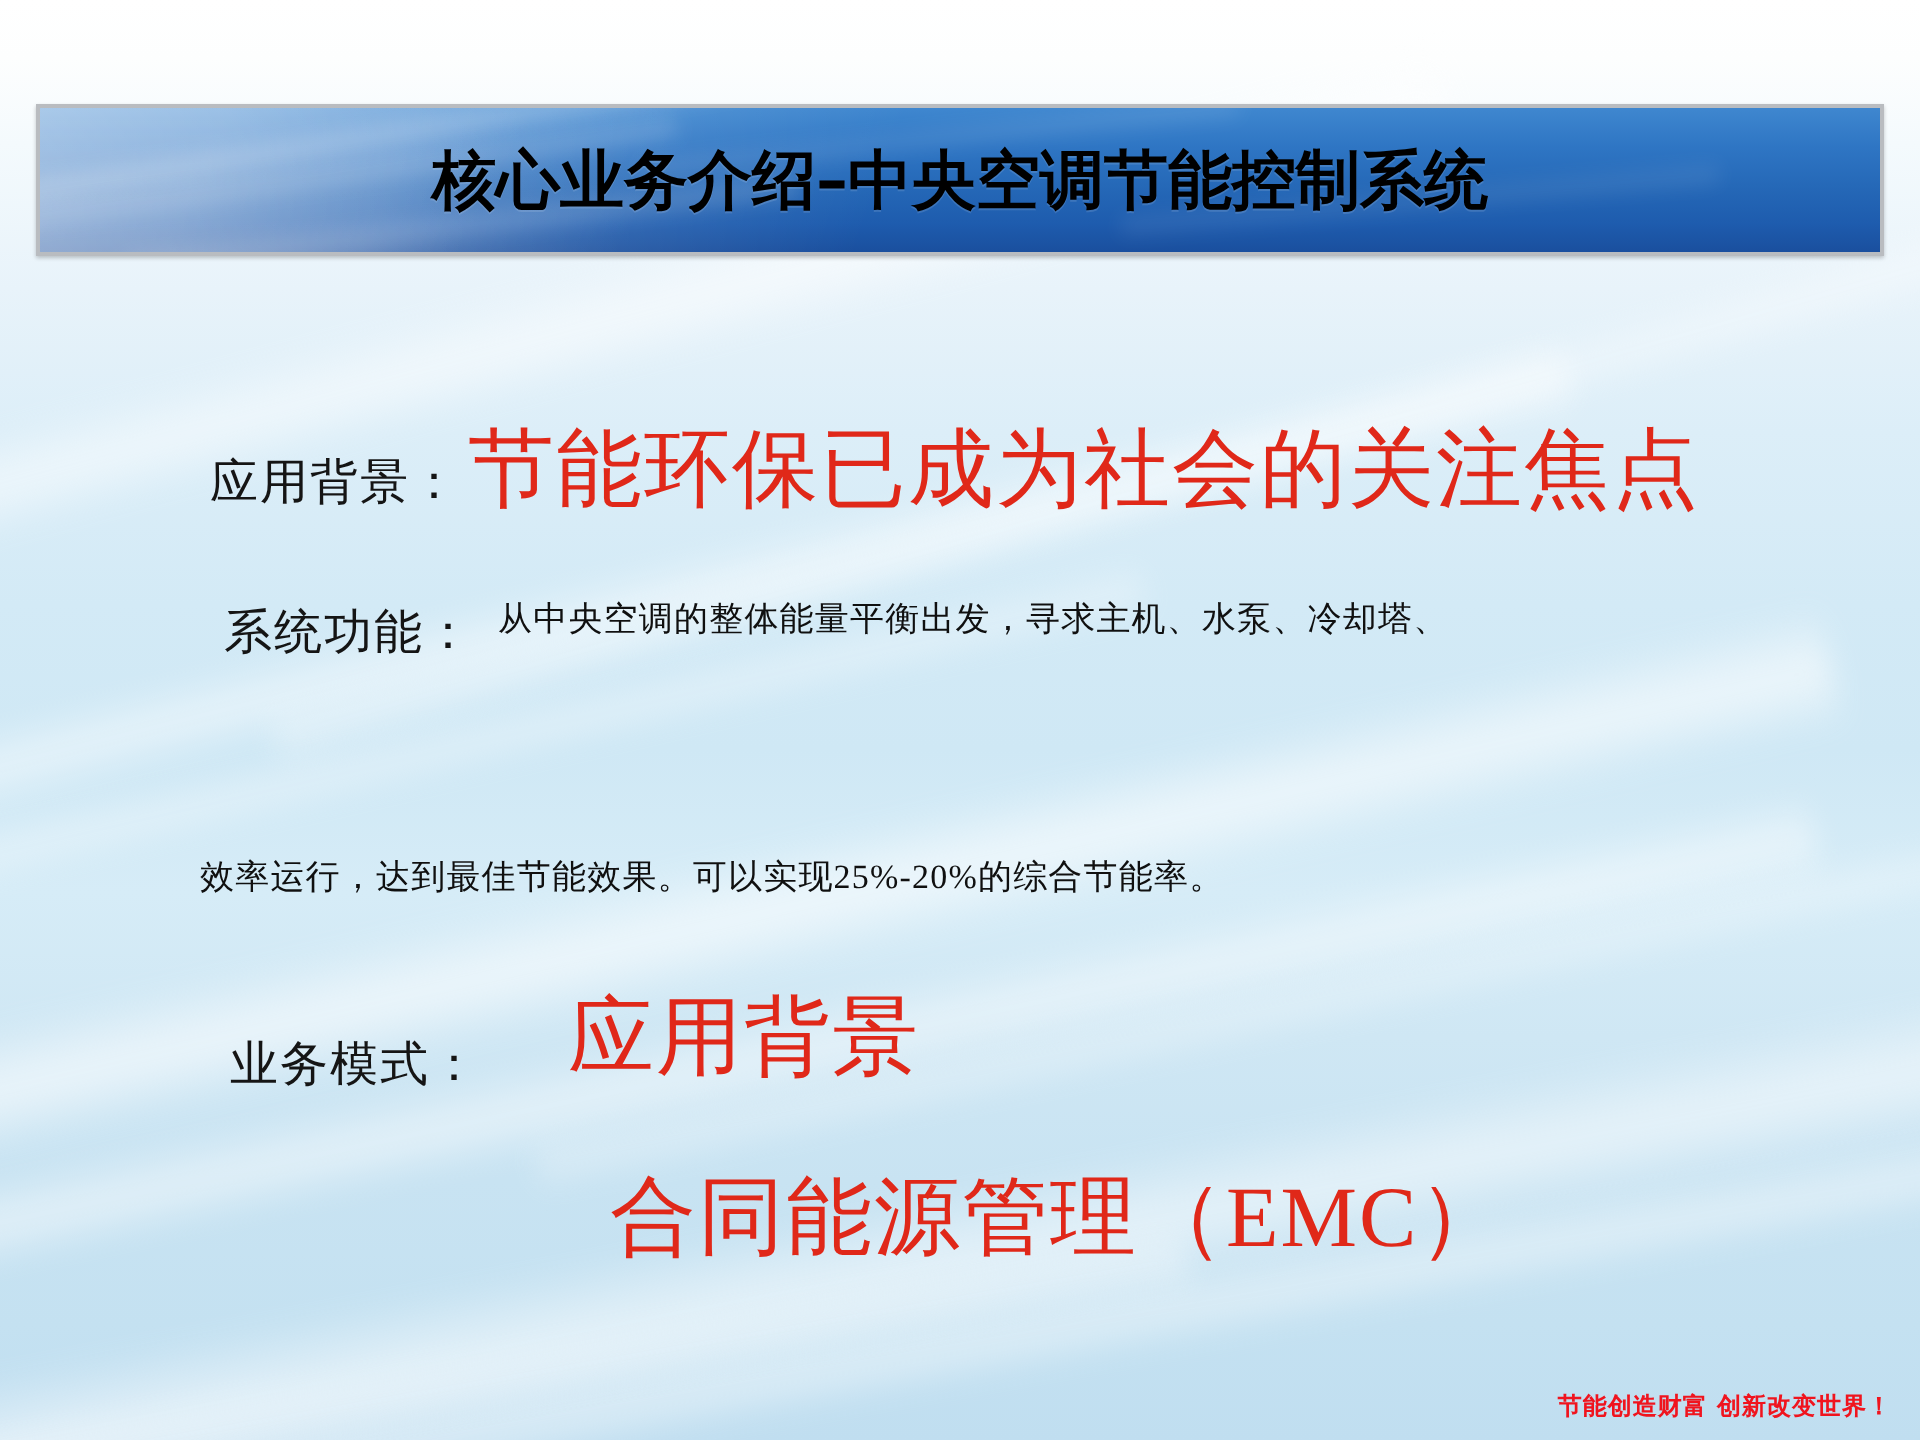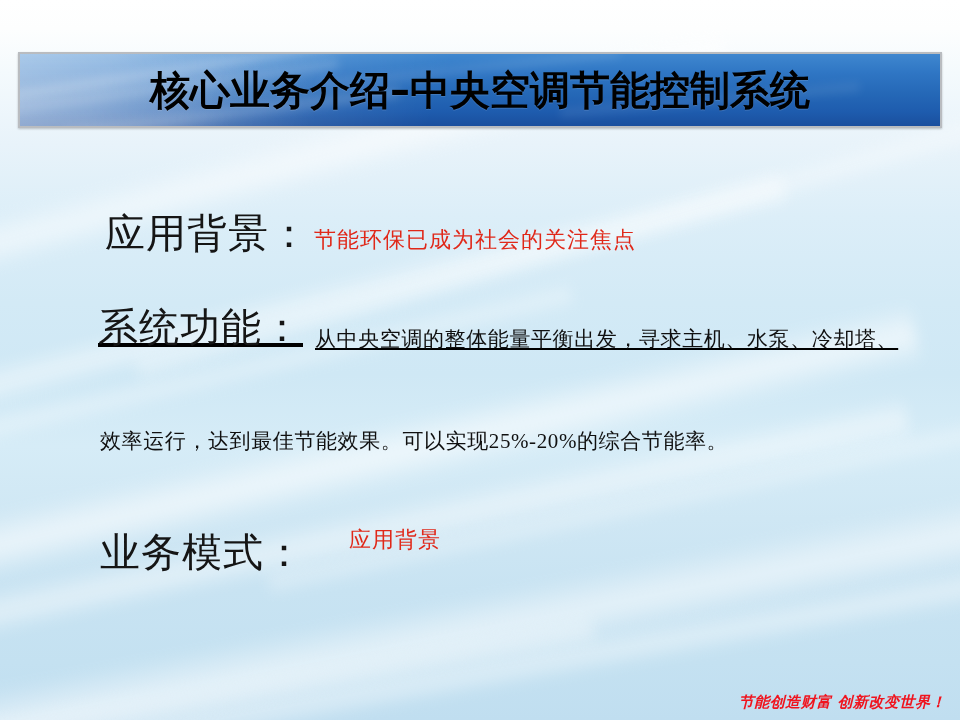--- a/index.html
+++ b/index.html
@@ -93,77 +93,76 @@
   .bc2 { left: -60px;  top: 30px; width: 380px; height: 12px; transform: rotate(-8deg);  opacity:.45; }
   .bc3 { left:  40px;  top: 52px; width: 340px; height: 14px; transform: rotate(-7deg);  opacity:.4; }
   .bc4 { left: 300px;  top: 10px; width: 300px; height: 10px; transform: rotate(-6deg);  opacity:.3; }
   .bc5 { left: 540px;  top: 40px; width: 300px; height: 12px; transform: rotate(-5deg);  opacity:.22; }
 
   .title-text {
     position: relative;
     z-index: 2;
     font-family: "DejaVu Sans", "Liberation Sans", sans-serif;
     font-weight: bold;
-    font-size: 40px;
+    font-size: 32px;
     line-height: 1;
     color: #000000;
     letter-spacing: 0px;
     white-space: nowrap;
     text-shadow: 0 1px 0 rgba(255,255,255,0.12);
   }
 
   
   .content { position: absolute; inset: 0; z-index: 3; }
 
   .row { position: absolute; white-space: nowrap; }
 
   .label-big {
     font-family: "Liberation Serif", "DejaVu Serif", serif;
-    font-size: 40px;
+    font-size: 24px;
     color: #151515;
     letter-spacing: 1px;
   }
   .value-red-big {
     font-family: "Liberation Serif", "DejaVu Serif", serif;
-    font-size: 22px;
+    font-size: 43px;
     color: #e02819;
     letter-spacing: 1px;
   }
   .body-small {
     font-family: "Liberation Serif", "DejaVu Serif", serif;
-    font-size: 21px;
+    font-size: 17px;
     color: #101010;
     letter-spacing: 0.6px;
   }
 
   
   #row-background   { left: 105px; top: 206px; display: flex; align-items: baseline; }
   #row-background .value-red-big { margin-left: 4px; }
 
-  #row-function     { left: 98px; top: 300px; display: flex; align-items: flex-end; text-decoration: underline; }
+  #row-function     { left: 112px; top: 300px; display: flex; align-items: flex-start; }
   #row-function .body-small { margin-left: 12px; position: relative; top: -2px; }
 
   #fn-line2 { left: 100px; top: 367px; }
   #fn-line3 { left: 100px; top: 427px; }
 
-  #row-model        { left: 100px; top: 490px; display: flex; align-items: flex-start; margin-top: 35px; }
+  #row-model        { left: 115px; top: 490px; display: flex; align-items: flex-end; }
   #row-model .value-red-big { margin-left: 44px; }
 
   #row-model-emc    { left: 305px; top: 580px; }
 
   
   .footer-slogan {
     position: absolute;
     right: 14px;
     bottom: 8px;
     z-index: 4;
     font-family: "DejaVu Sans", "Liberation Sans", sans-serif;
     font-weight: bold;
-    font-style: italic;
-    font-size: 15px;
+    font-size: 12px;
     color: #f0141e;
     letter-spacing: 0.5px;
     white-space: nowrap;
   }
 </style>
 </head>
 <body>
 
 <div class="slide">
 
@@ -199,18 +198,19 @@
     <div class="row" id="row-function">
       <span class="label-big">系统功能：</span>
       <span class="body-small">从中央空调的整体能量平衡出发，寻求主机、水泵、冷却塔、</span>
     </div>
     <div class="row body-small" id="fn-line3">效率运行，达到最佳节能效果。可以实现25%-20%的综合节能率。</div>
 
     <div class="row" id="row-model">
       <span class="label-big">业务模式：</span>
       <span class="value-red-big">应用背景</span>
     </div>
+    <div class="row value-red-big" id="row-model-emc">合同能源管理（EMC）</div>
 
   </div>
 
   <div class="footer-slogan">节能创造财富 创新改变世界！</div>
 
 </div>
 
 </body></html>

